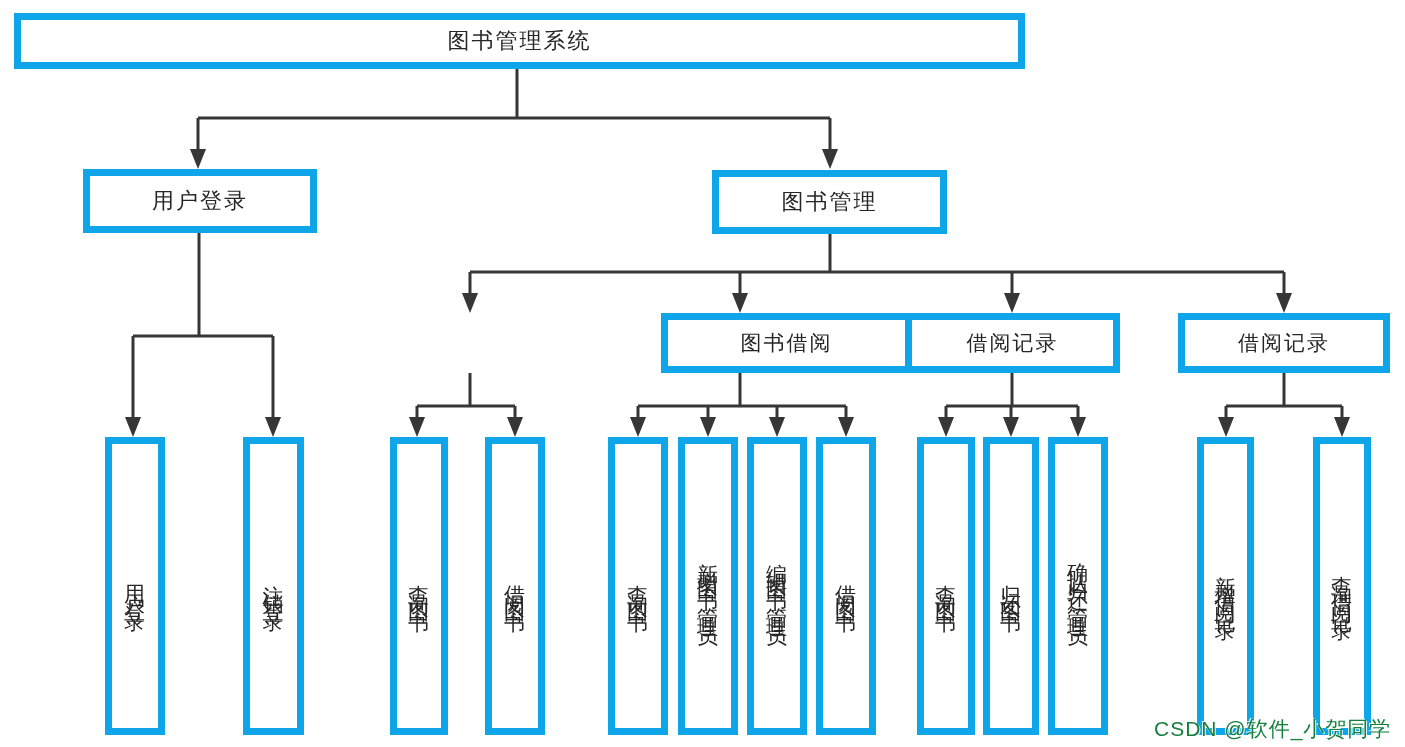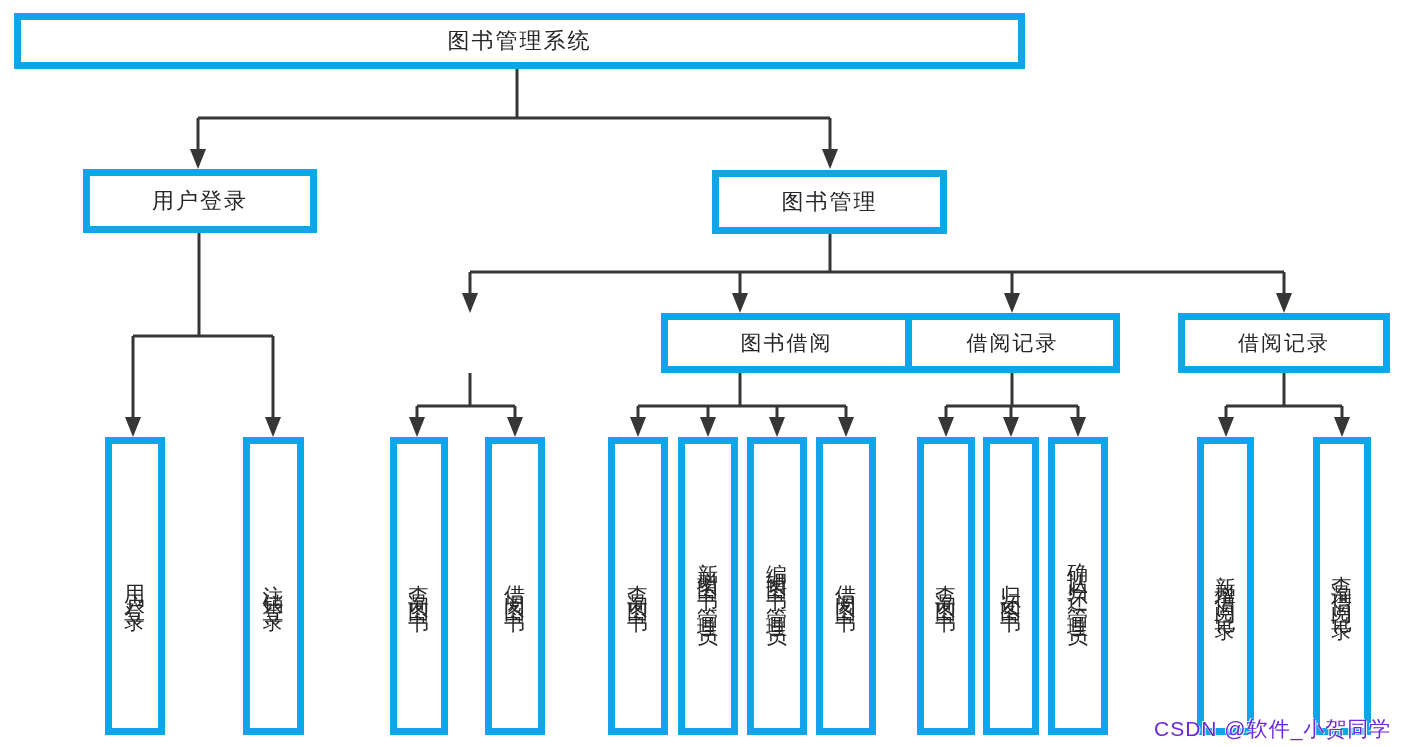--- a/index.html
+++ b/index.html
@@ -46,21 +46,21 @@
     letter-spacing: 9px;
     line-height: 1;
     color: #262626;
   }
   .watermark {
     position: absolute;
     left: 1154px;
     top: 715px;
     font-size: 21px;
     letter-spacing: 1px;
-    color: #6d28d9;
+    color: #15803d;
     white-space: nowrap;
     z-index: 10;
     text-shadow: 1px 1px 0 rgba(255,255,255,0.9), -1px -1px 0 rgba(255,255,255,0.9);
   }
 </style>
 </head>
 <body>
 
 <div id="stage">
 

